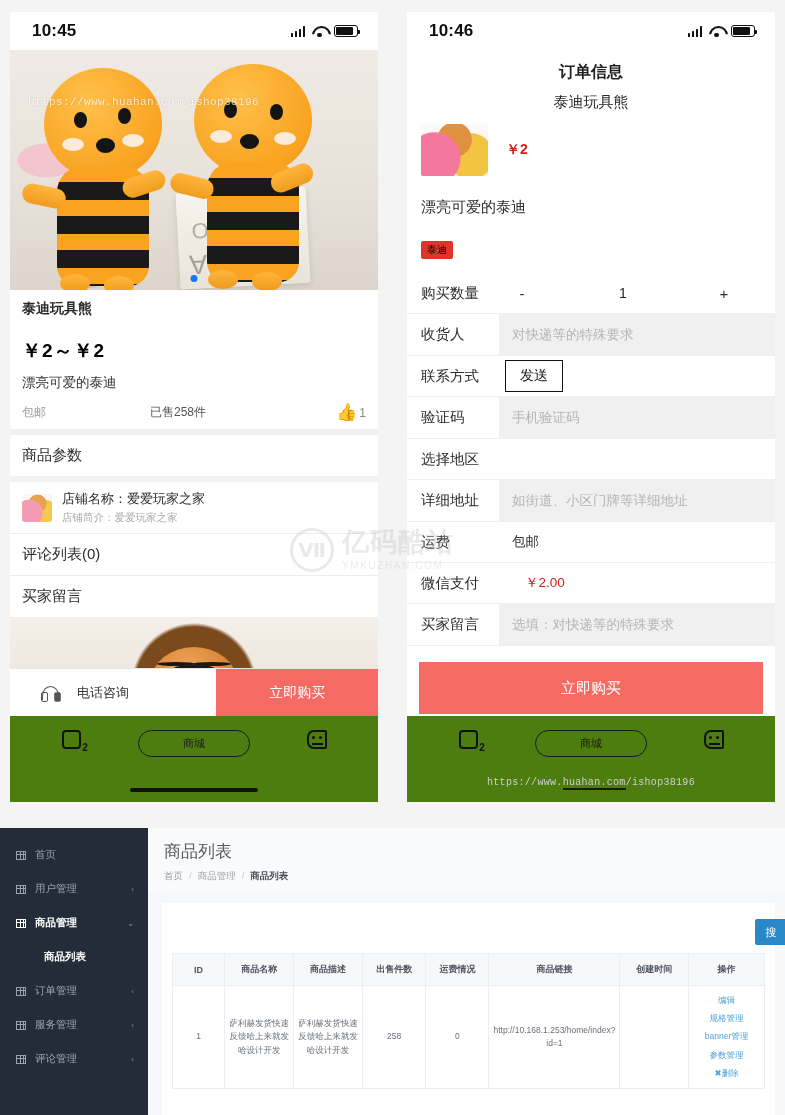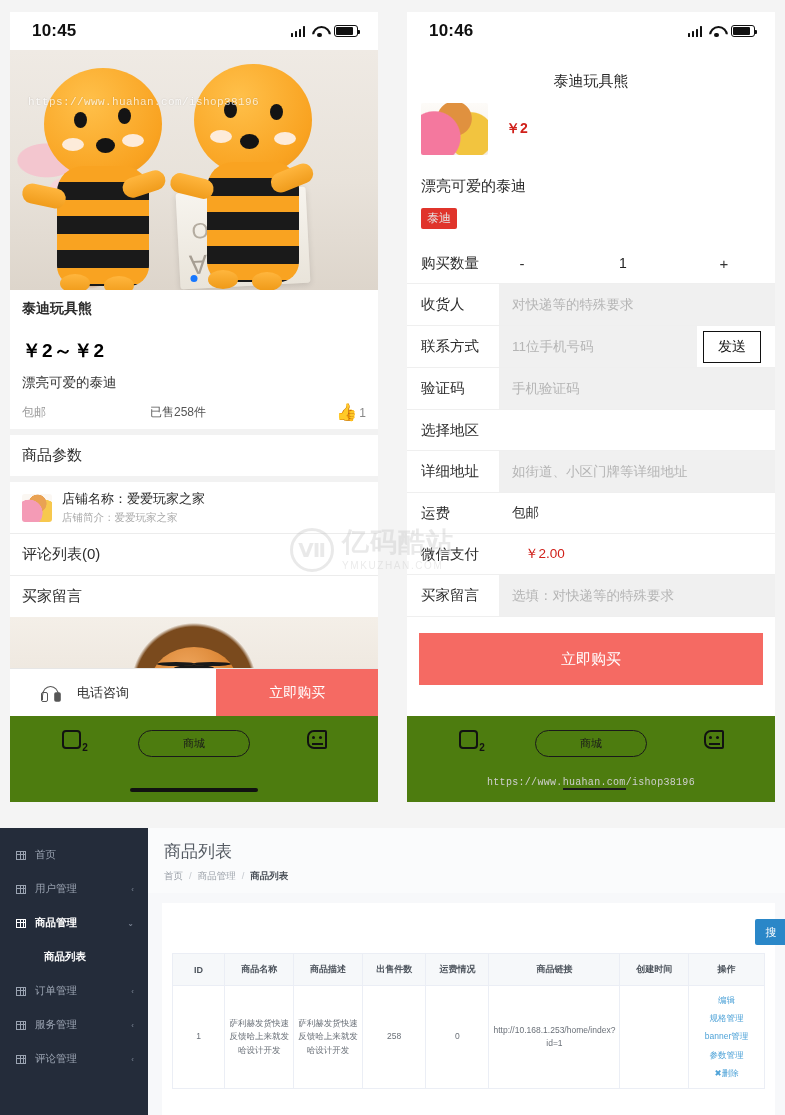--- a/index.html
+++ b/index.html
@@ -227,22 +227,22 @@
       radial-gradient(circle at 20% 66%, #f4789e 0 40%, transparent 42%),
       radial-gradient(circle at 50% 30%, #e0913f 0 34%, transparent 36%),
       radial-gradient(circle at 74% 62%, #f2c43f 0 38%, transparent 40%),
       linear-gradient(180deg,#fdfbf8,#f3ece3);
   }
   .order-prod .p { font-size:14px; color:#d0201a; font-weight:bold; }
 
   .order-desc { padding: 22px 14px 0; }
   .order-desc .dt { font-size:15px; color:#2c2c2c; }
   .tagbox {
-    display:inline-block; margin-top:12px; padding:2px 6px;
-    background:#e0342b; color:#e5e5e5; font-size:12px; border-radius:2px;
+    display:inline-block; margin-top:24px; padding:2px 6px;
+    background:#e0342b; color:#000000; font-size:10px; border-radius:2px;
   }
 
   .frow {
     display:flex; align-items:center; min-height:41px;
     border-bottom:1px solid #efefef; padding-left:14px;
   }
   .frow .lab { font-size:14.5px; color:#2c2c2c; width:78px; flex:none; }
   .frow .inp {
     flex:1; height:41px; background:#f0f0f0; display:flex; align-items:center;
     padding-left:13px; font-size:13.5px; color:#b5b5b5;
@@ -460,20 +460,21 @@
           <i></i>
         </div>
       <div class="wifi"></div>
       <div class="batt">
           <span></span>
         </div>
     </div>
   </div>
 
   <div class="order-head">
+    <div class="t1">订单信息</div>
     <div class="t2">泰迪玩具熊</div>
   </div>
 
   <div class="order-prod">
     <div class="thumbimg"></div>
     <div class="p">￥2</div>
   </div>
 
   <div class="order-desc">
     <div class="dt">漂亮可爱的泰迪</div>
@@ -491,21 +492,20 @@
       </div>
     </div>
 
     <div class="frow">
       <div class="lab">收货人</div>
       <div class="inp">对快递等的特殊要求</div>
     </div>
 
     <div class="frow">
       <div class="lab">联系方式</div>
-      <div class="inp">11位手机号码</div>
       <div class="sendbtn">发送</div>
     </div>
 
     <div class="frow">
       <div class="lab">验证码</div>
       <div class="inp">手机验证码</div>
     </div>
 
     <div class="frow">
       <div class="lab">选择地区</div>

